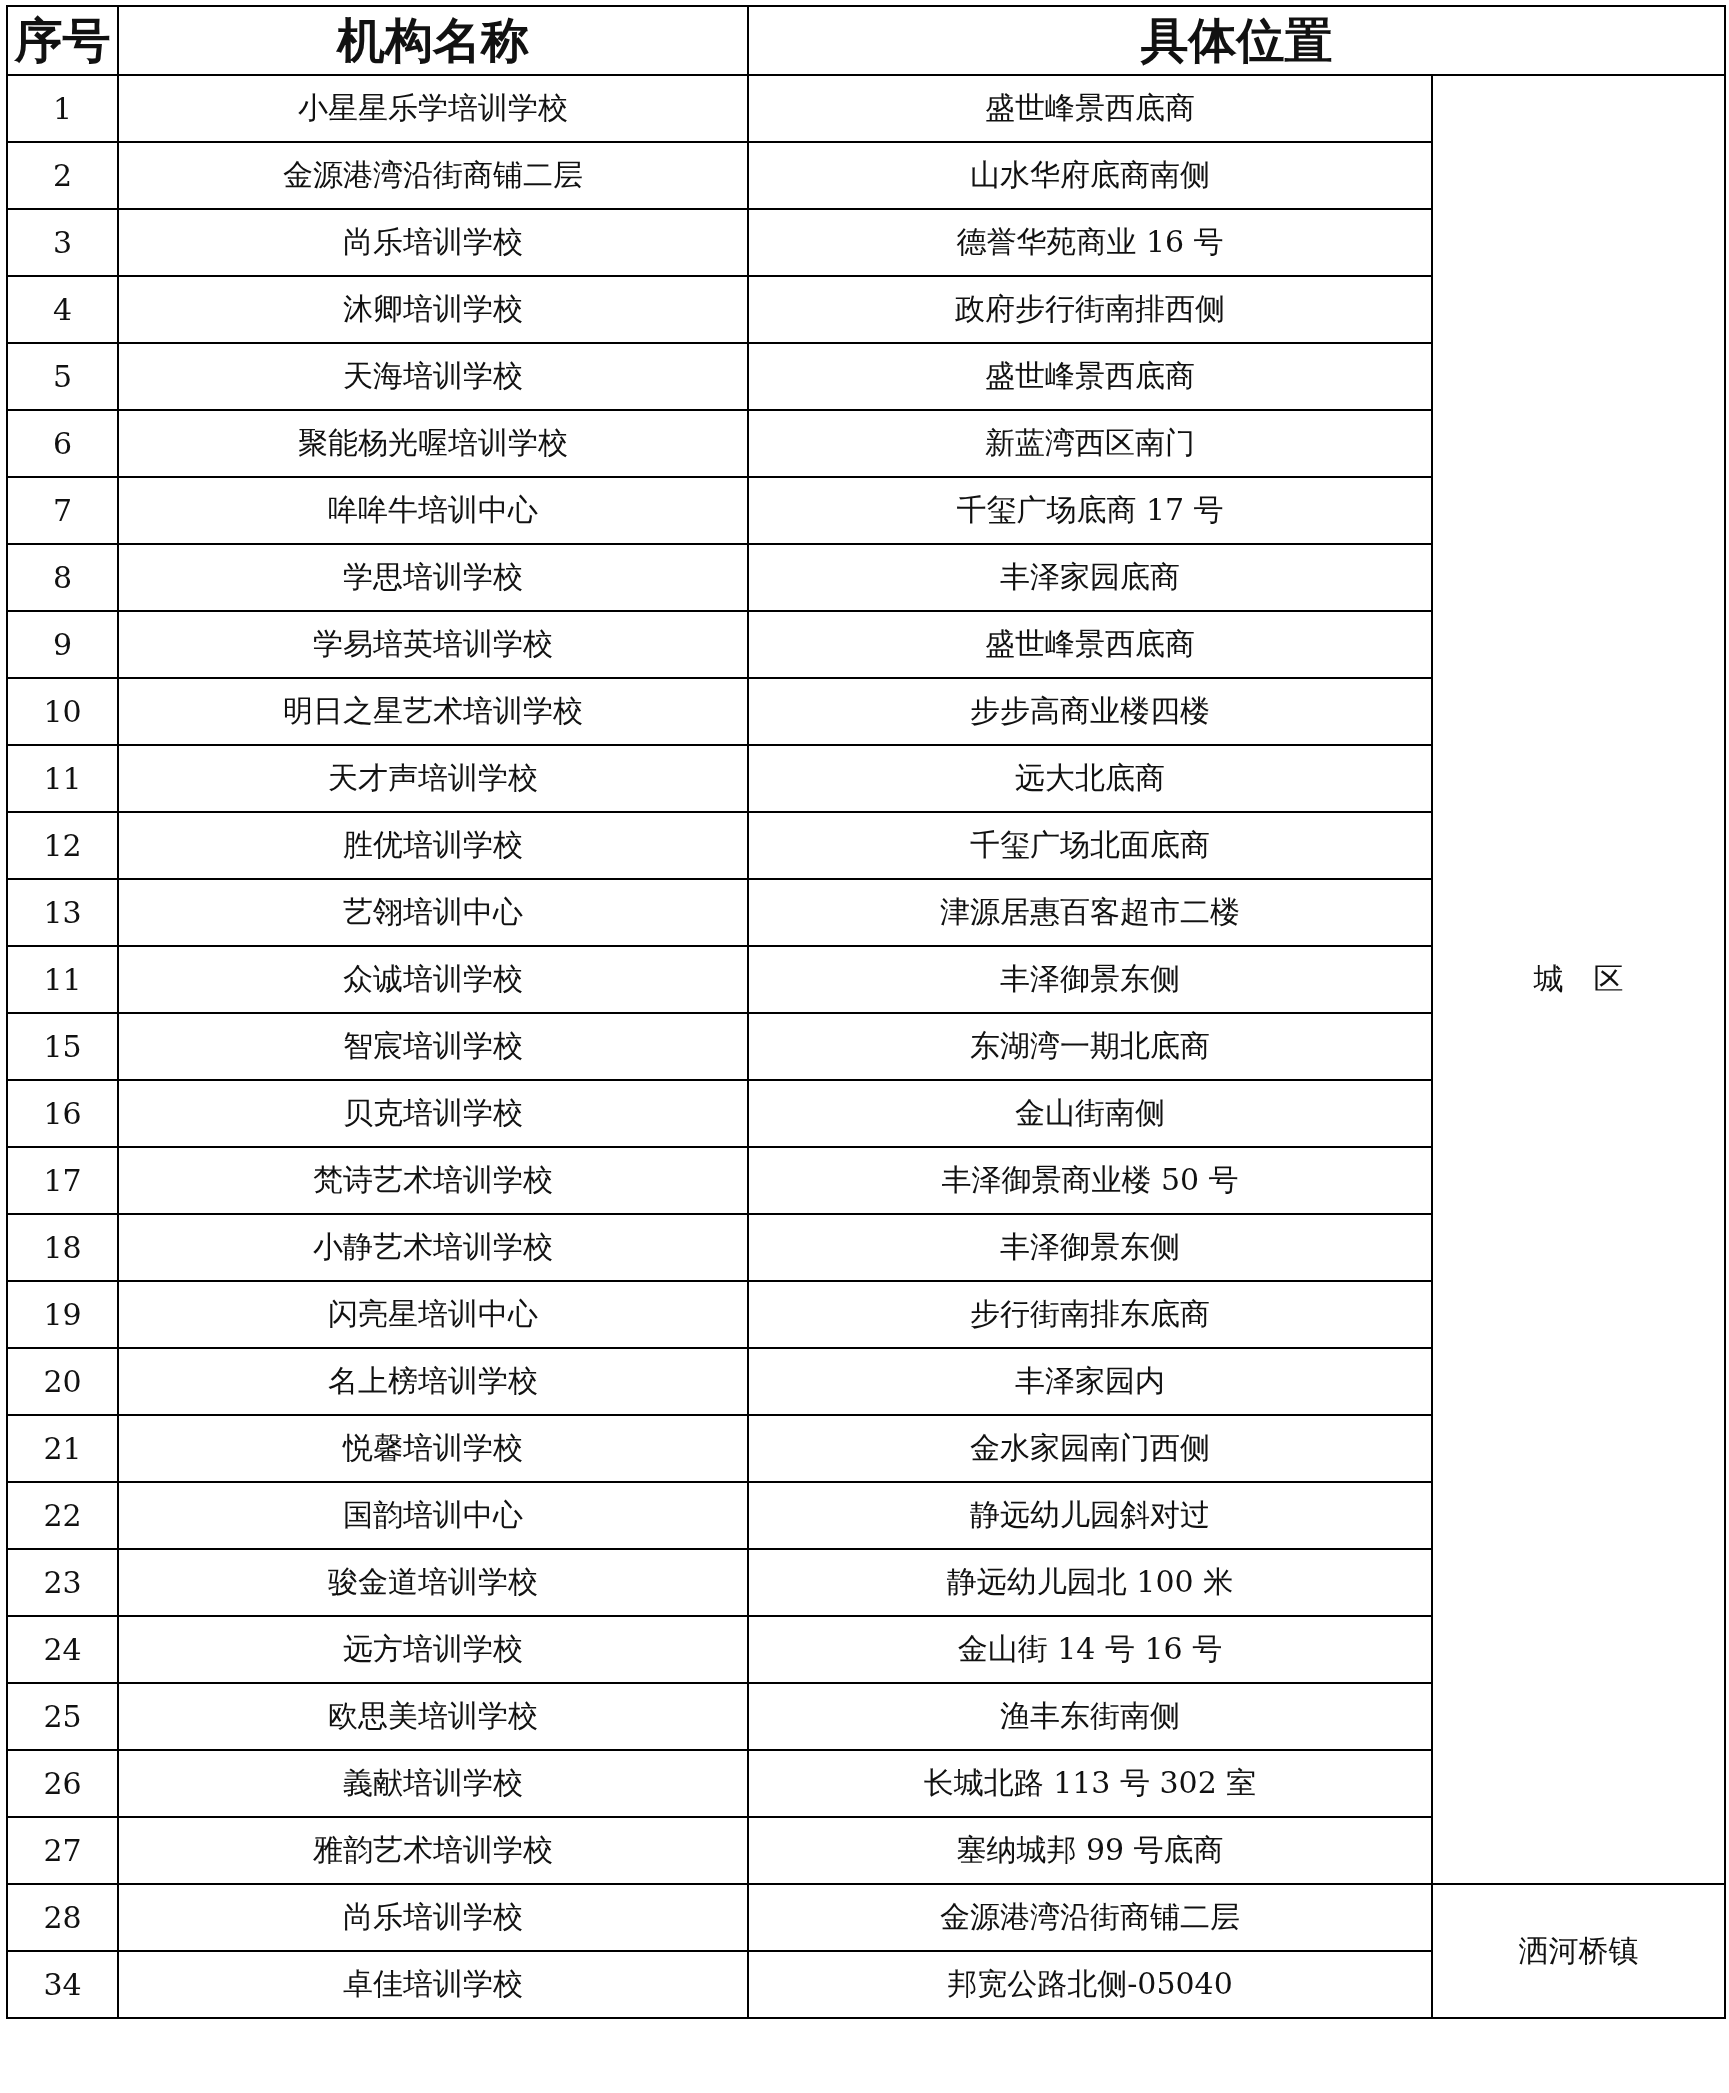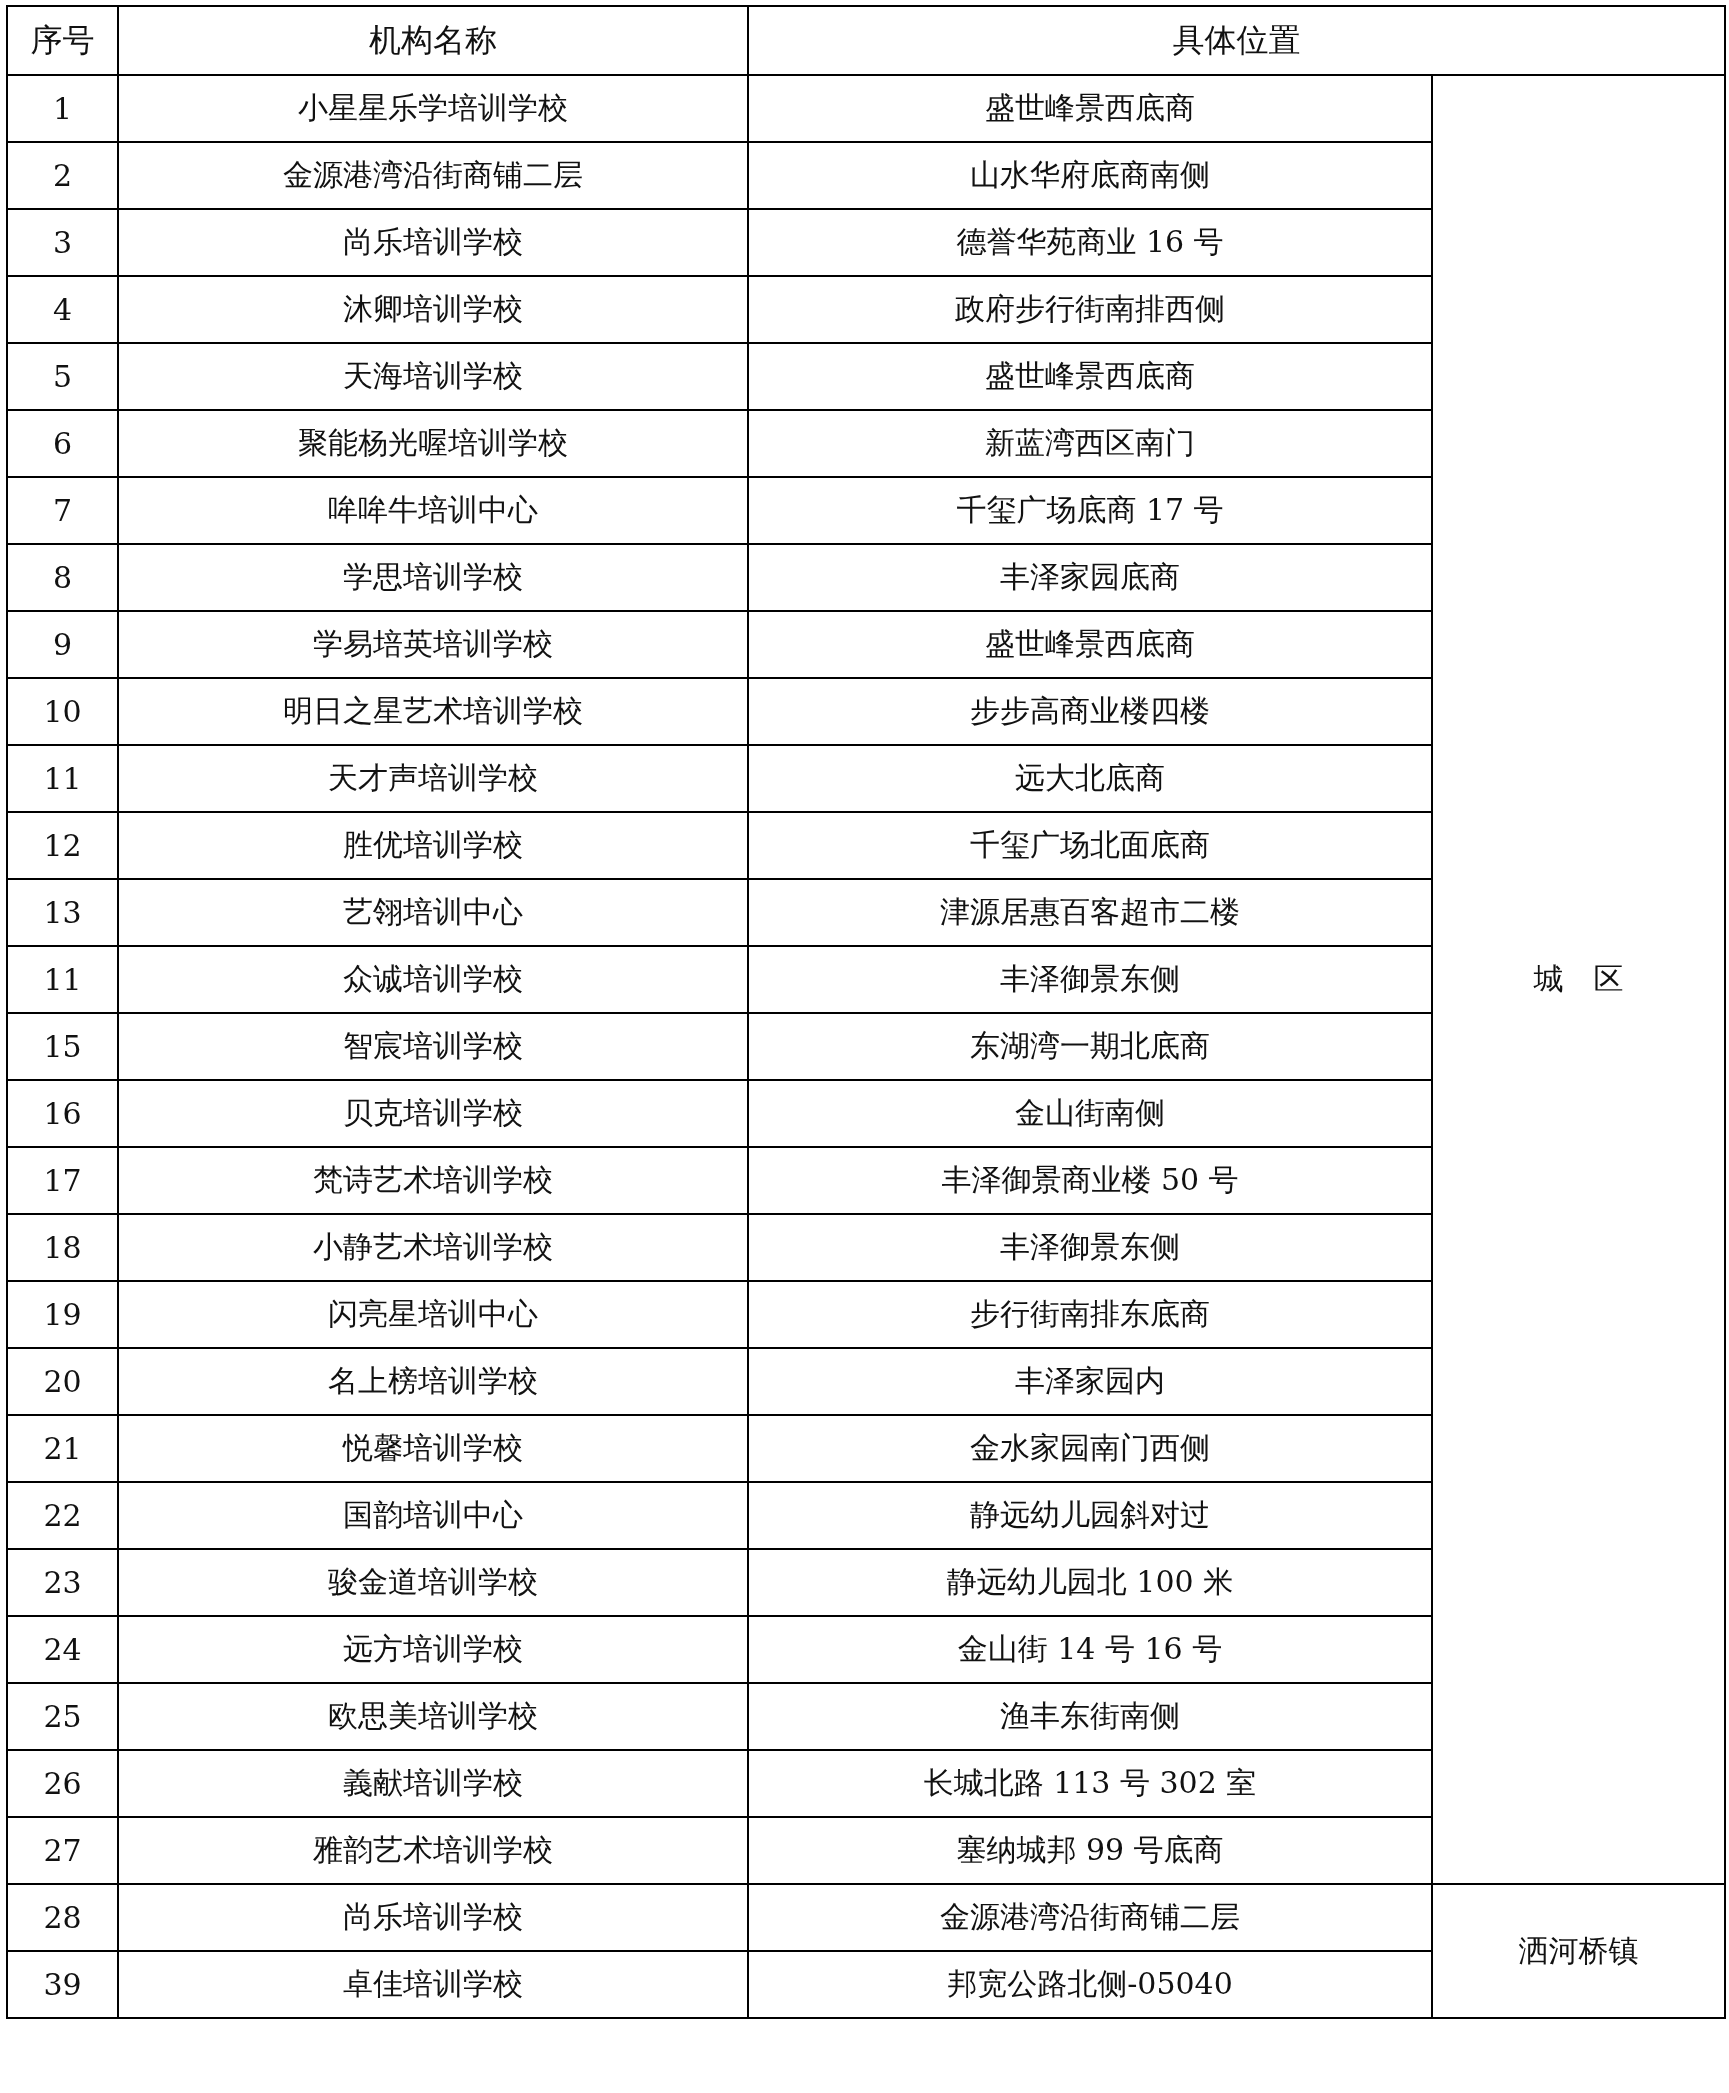--- a/index.html
+++ b/index.html
@@ -26,22 +26,22 @@
   table.roster td, table.roster th {
     border: 2.6px solid #000000;
     text-align: center;
     vertical-align: middle;
     padding: 0;
     overflow: hidden;
     white-space: nowrap;
   }
   table.roster th {
     height: 67px;
-    font-size: 32px;
-    font-weight: normal;
+    font-size: 48px;
+    font-weight: bold;
     font-family: "DejaVu Sans", "Liberation Sans", sans-serif;
   }
   table.roster td {
     height: 65px;
     font-size: 30px;
     font-weight: normal;
   }
   col.c-idx  { width: 111px; }
   col.c-name { width: 630px; }
   col.c-addr { width: 684px; }
@@ -203,19 +203,19 @@
         <td>雅韵艺术培训学校</td>
         <td>塞纳城邦 99 号底商</td>
       </tr>
       <tr>
         <td class="idx">28</td>
         <td>尚乐培训学校</td>
         <td>金源港湾沿街商铺二层</td>
         <td class="area" rowspan="2">洒河桥镇</td>
       </tr>
       <tr>
-        <td class="idx">39</td>
+        <td class="idx">34</td>
         <td>卓佳培训学校</td>
         <td>邦宽公路北侧-05040</td>
       </tr>
     </tbody>
 </table>
 
 
 </body></html>

